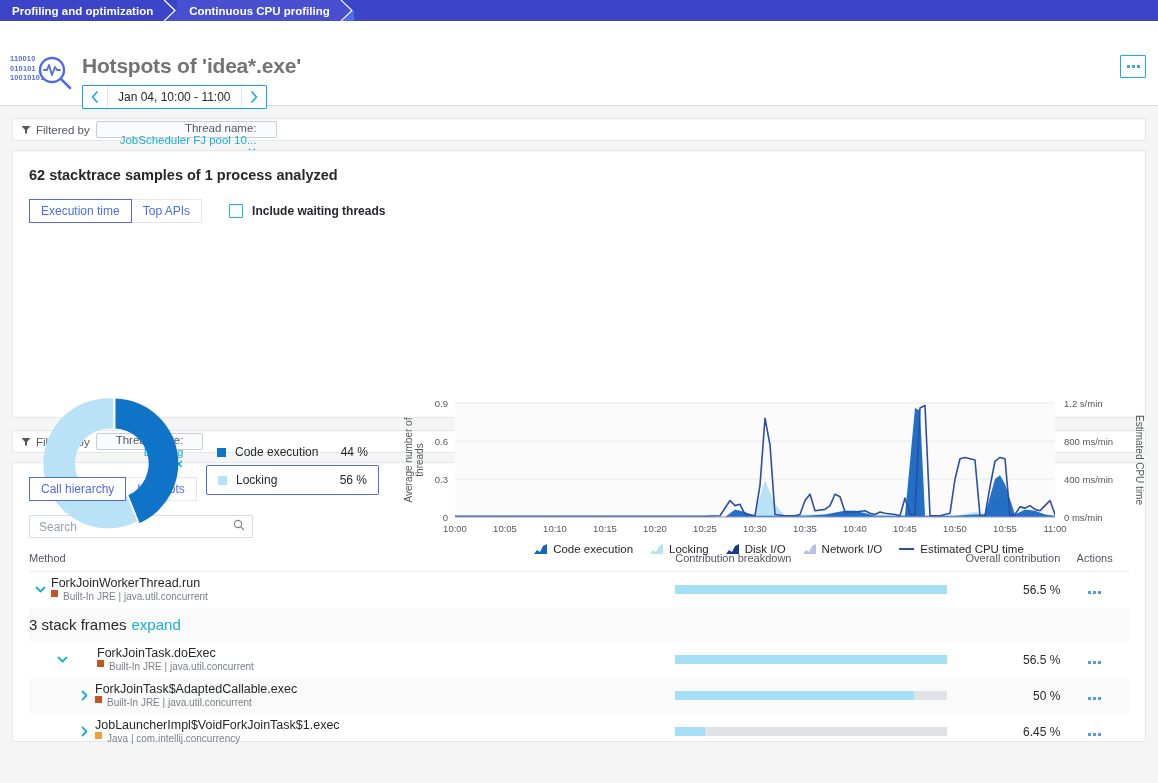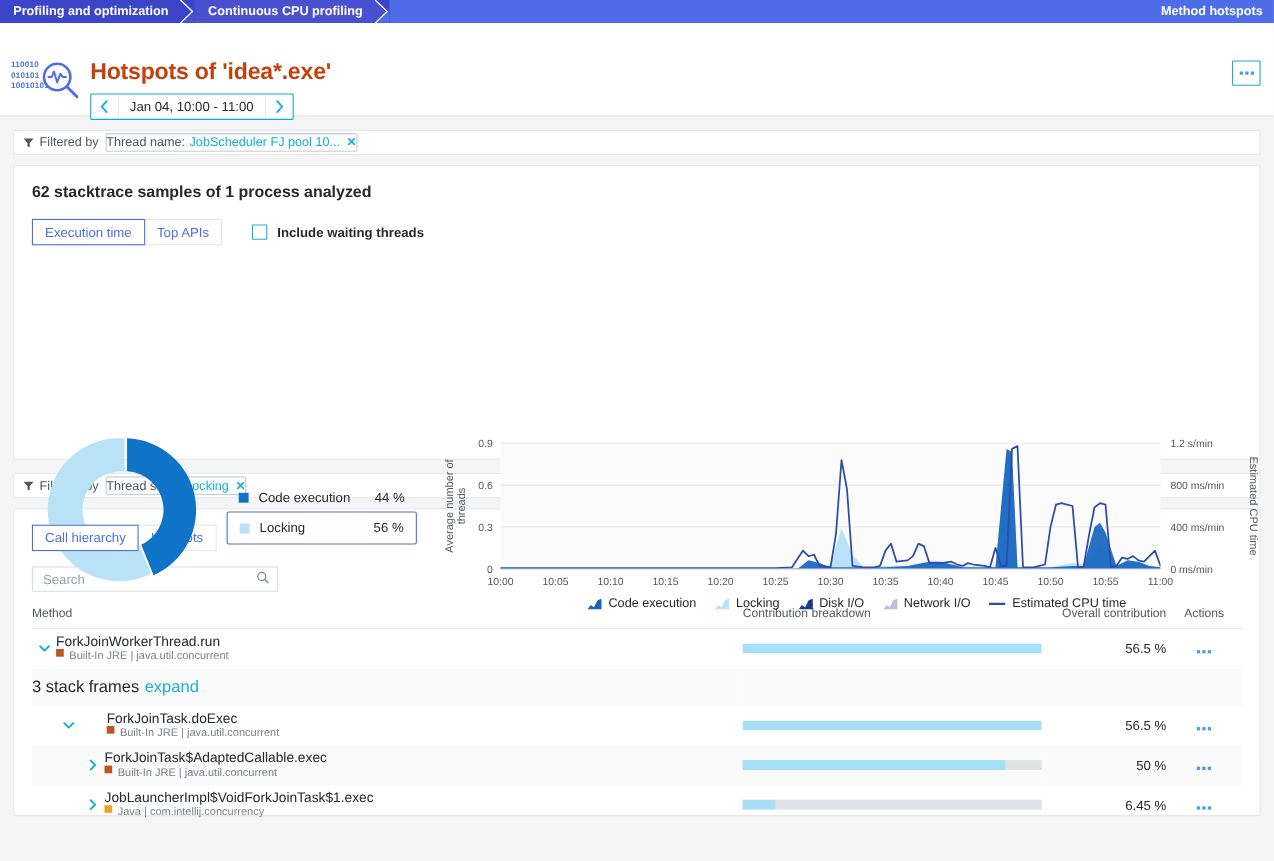--- a/index.html
+++ b/index.html
@@ -57,21 +57,21 @@
     font-weight: bold;
     color: #4f6ce8;
     line-height: 9.6px;
     letter-spacing: 0.2px;
   }
   .logo .glass { position: absolute; left: 27px; top: 3px; }
 
   .page-title {
     position: absolute; left: 82px; top: 33px;
     font-size: 21px; font-weight: bold;
-    color: #c2410c;
+    color: #737373;
     letter-spacing: -0.2px;
   }
   .date-nav {
     position: absolute; left: 82px; top: 64px;
     display: flex; align-items: stretch;
     height: 24px;
     border: 1px solid #0ea5e9;
     background: #ffffff;
     border-radius: 1px;
     text-align: right;
@@ -118,29 +118,30 @@
     padding: 0 8px;
     margin: 12px 12px 0 12px;
     background: #ffffff;
     border: 1px solid #e4e7eb;
     border-radius: 2px;
     font-size: 11.5px;
   }
   .filter-bar .funnel { margin-right: 5px; display: flex; }
   .filter-bar .fl-label { color: #54575f; margin-right: 6px; }
   .chip {
-    display: flex; align-items: center;
+    display: flex; align-items: flex-end;
     border: 1px solid #c9ced6;
     background: #fafbfc;
     border-radius: 2px;
     height: 17px;
-    padding: 0 0;
+    padding: 0 19px;
     font-size: 11.5px;
     color: #54575f;
     cursor: pointer;
+    flex-direction: column;
   }
   .chip .chip-val { color: #19b0d4; margin-left: 4px; }
   .chip .chip-x {
     margin-left: 6px; color: #19b0d4; font-size: 11px;
     font-weight: bold; cursor: pointer;
   }
 
   
   .samples-card { margin-top: 9px; padding: 16px 16px 12px 16px; position: relative; height: 268px; }
   .samples-title { font-size: 14.5px; font-weight: bold; color: #27282c; }
@@ -288,23 +289,20 @@
   </div>
   <div class="crumb c2">
     <span>Continuous CPU profiling</span>
   </div>
   <div class="crumb-sep">
     <svg width="14" height="21" viewBox="0 0 14 21">
         <path d="M1,0 L12,10.5 L1,21 L0,21 L0,0 Z" fill="#4850d0"></path>
         <path d="M12,10.5 L14,10.5 L14,21 L1,21 Z" fill="#4f6ce8"></path>
         <path d="M1,0 L12,10.5 L1,21" fill="none" stroke="#ffffff" stroke-width="1.1"></path>
       </svg>
-  </div>
-  <div class="crumb c3" style="flex:1;">
-    <span>Method hotspots</span>
   </div>
 </div>
 
 <div class="header">
   <div class="logo">
     <div class="bits">
       <div>110010</div>
       <div>010101</div>
       <div>100101010</div>
     </div>

